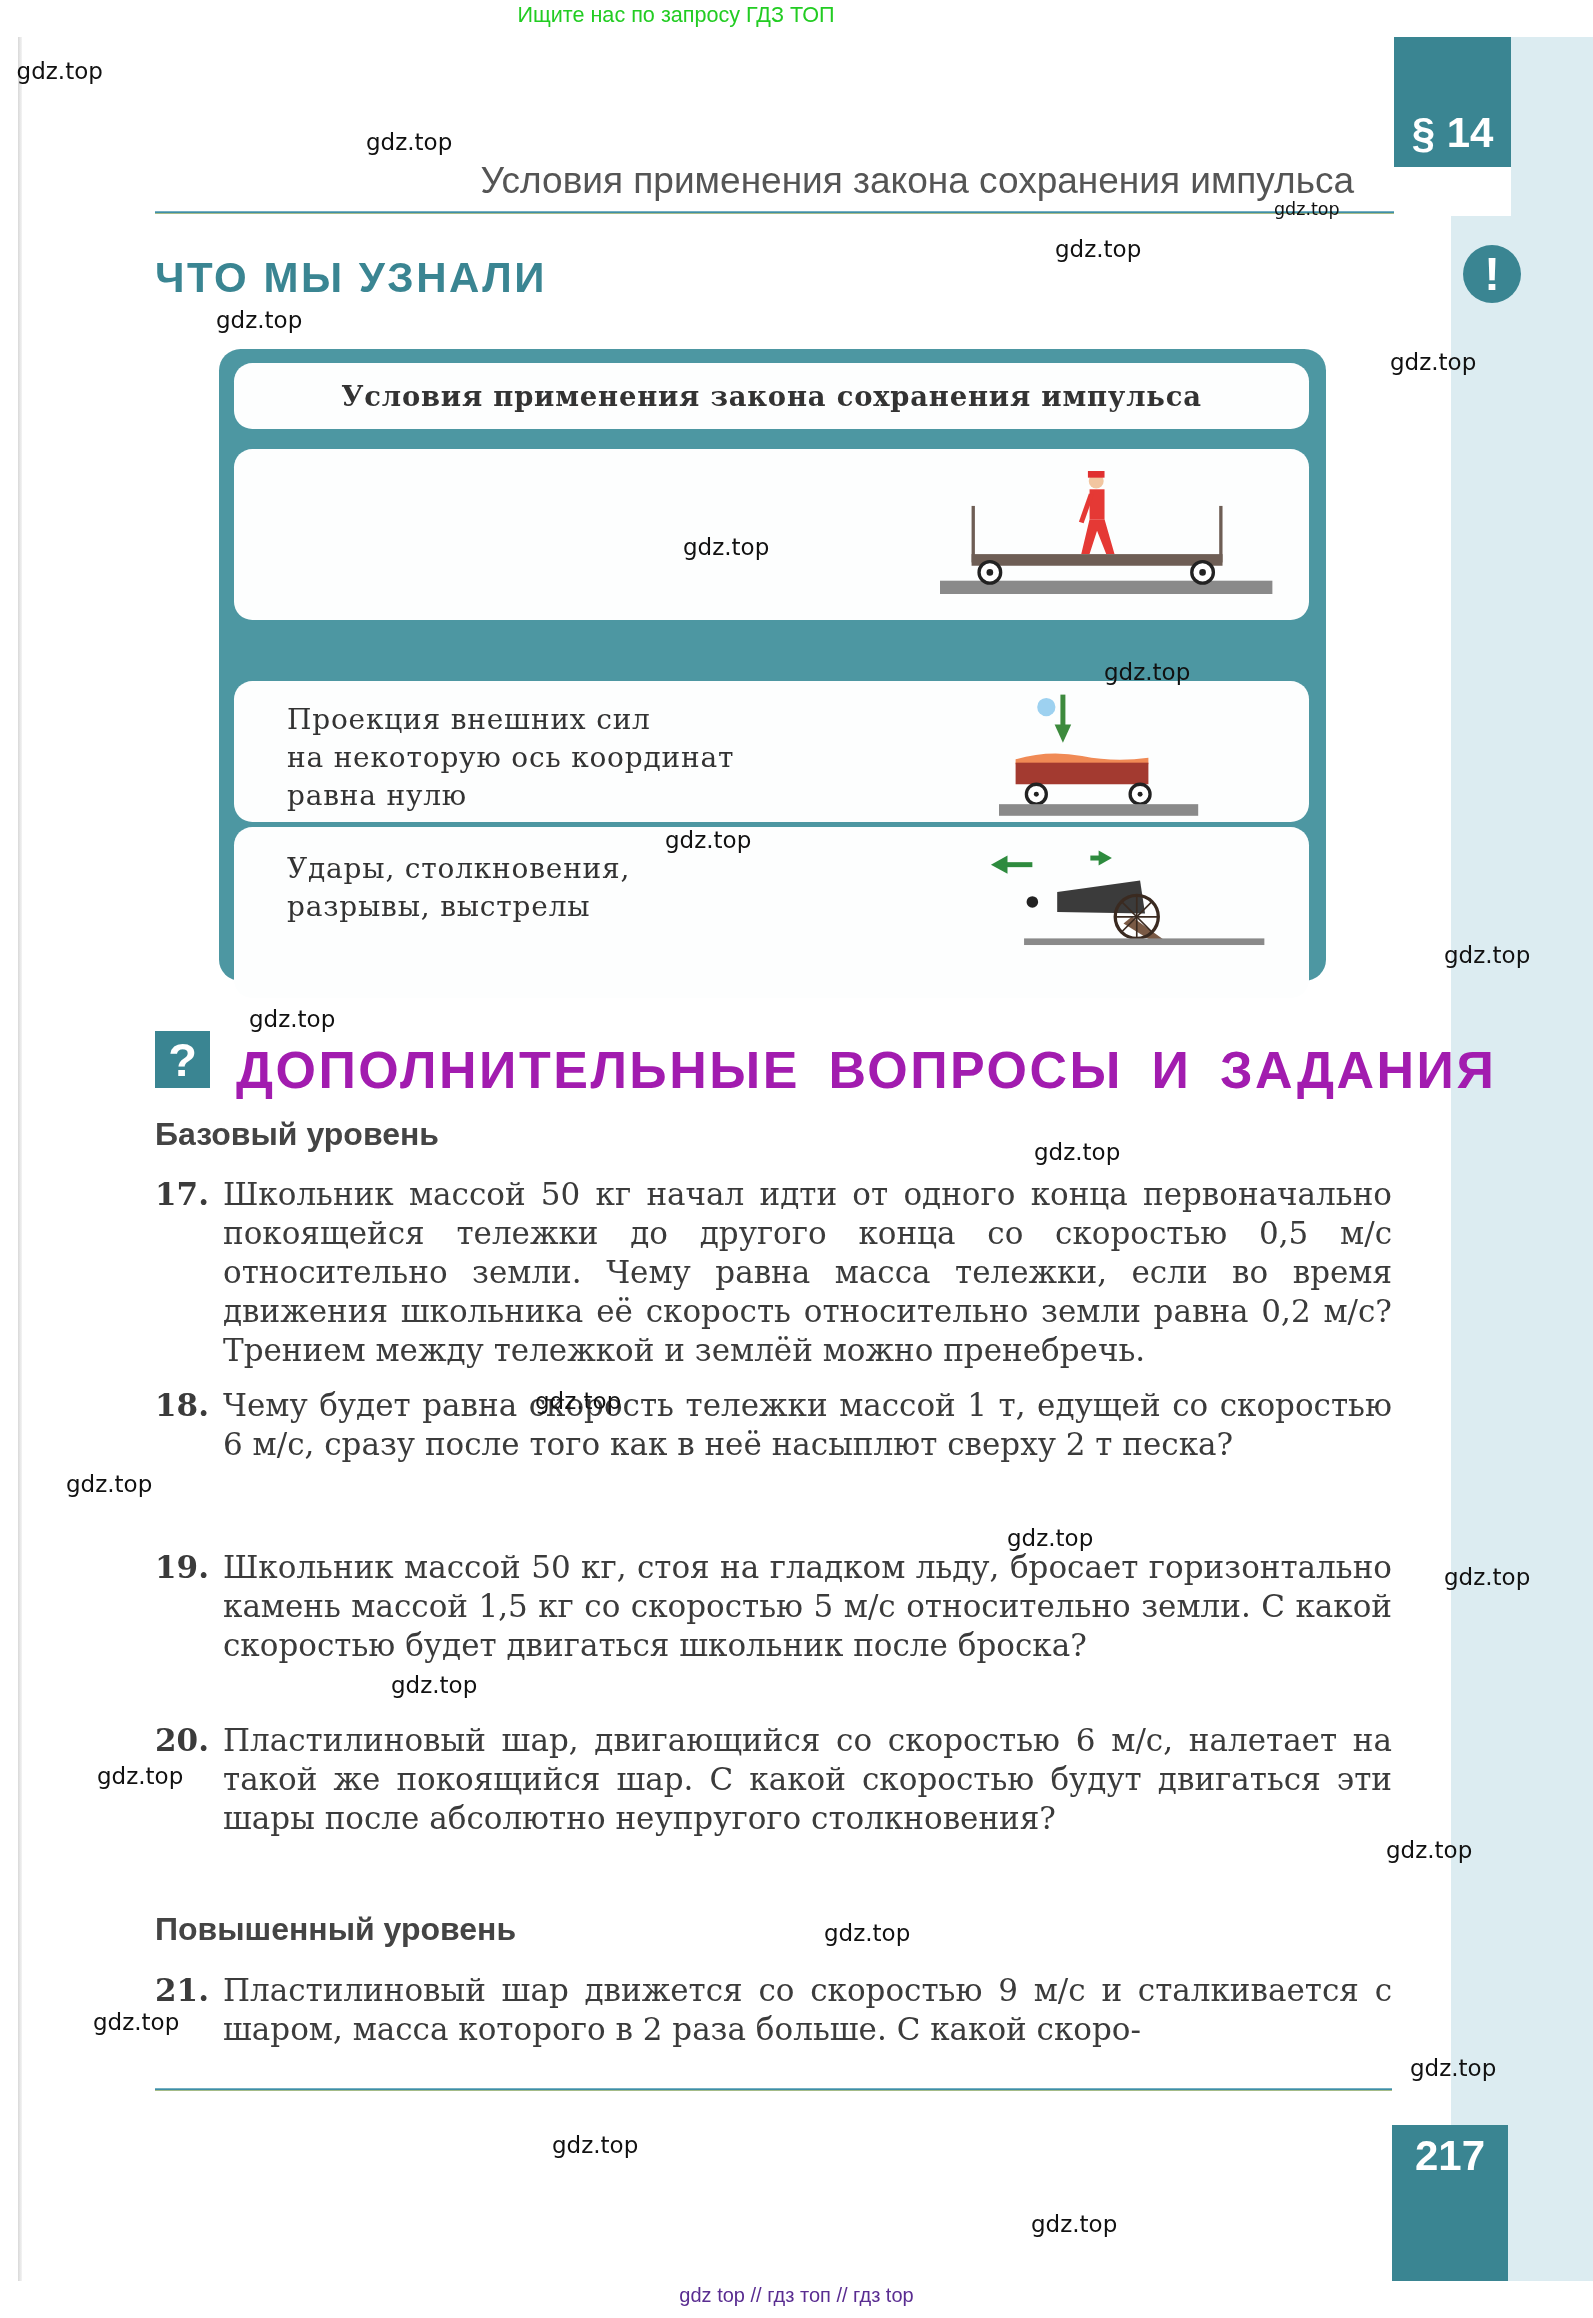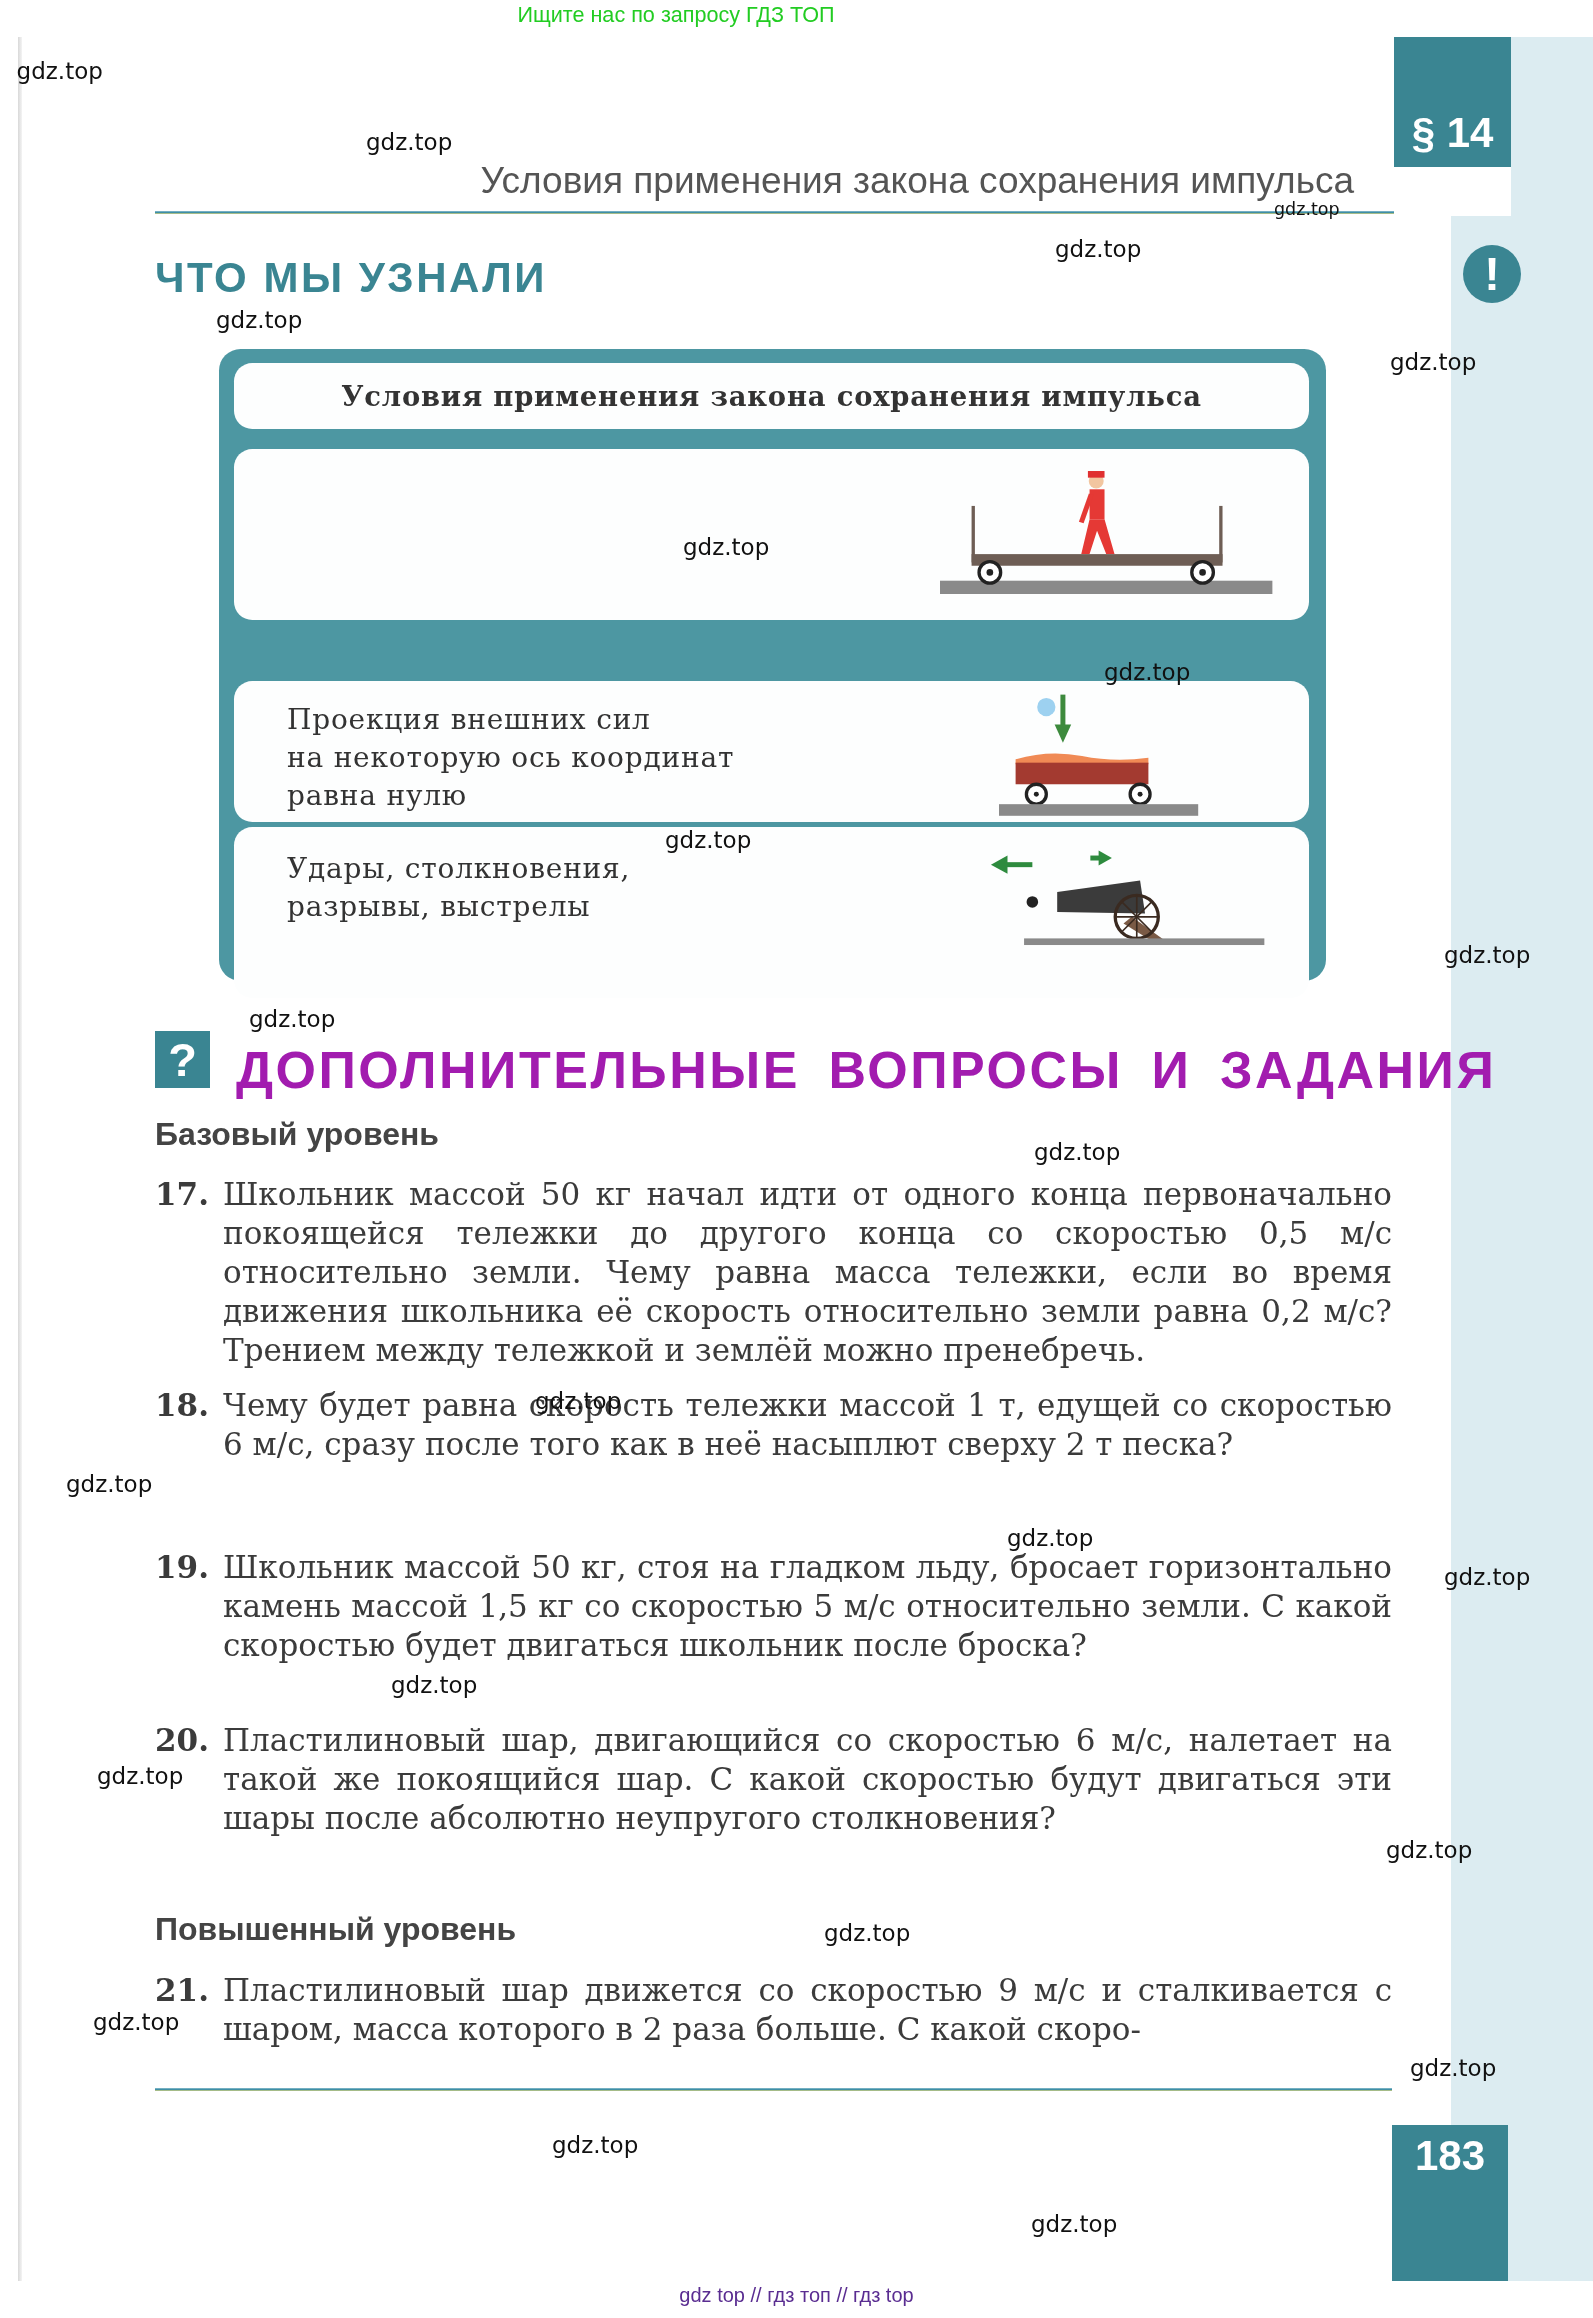--- a/index.html
+++ b/index.html
@@ -147,21 +147,21 @@
 
 <div class="abs level" style="top:1911px">Повышенный уровень</div>
 
 <div class="abs problem" style="top:1971px">
   <span class="num">21.</span>
   <div class="body">Пластилиновый шар движется со скоростью 9 м/с и сталкивается с шаром, масса которого в 2 раза больше. С какой скоро-</div>
 </div>
 
 <div class="abs rule rule-bottom"></div>
 <div class="abs tab tab-bottom">
-  <span>183</span>
+  <span>217</span>
 </div>
 
 <div class="abs wm" style="left:16.6px;top:58px">gdz.top</div>
 <div class="abs wm" style="left:366px;top:129px">gdz.top</div>
 <div class="abs wm wm-small" style="left:1274px;top:199px">gdz.top</div>
 <div class="abs wm" style="left:1055px;top:236px">gdz.top</div>
 <div class="abs wm" style="left:216px;top:307px">gdz.top</div>
 <div class="abs wm" style="left:1390px;top:349px">gdz.top</div>
 <div class="abs wm" style="left:683px;top:534px">gdz.top</div>
 <div class="abs wm" style="left:1104px;top:659px">gdz.top</div>

